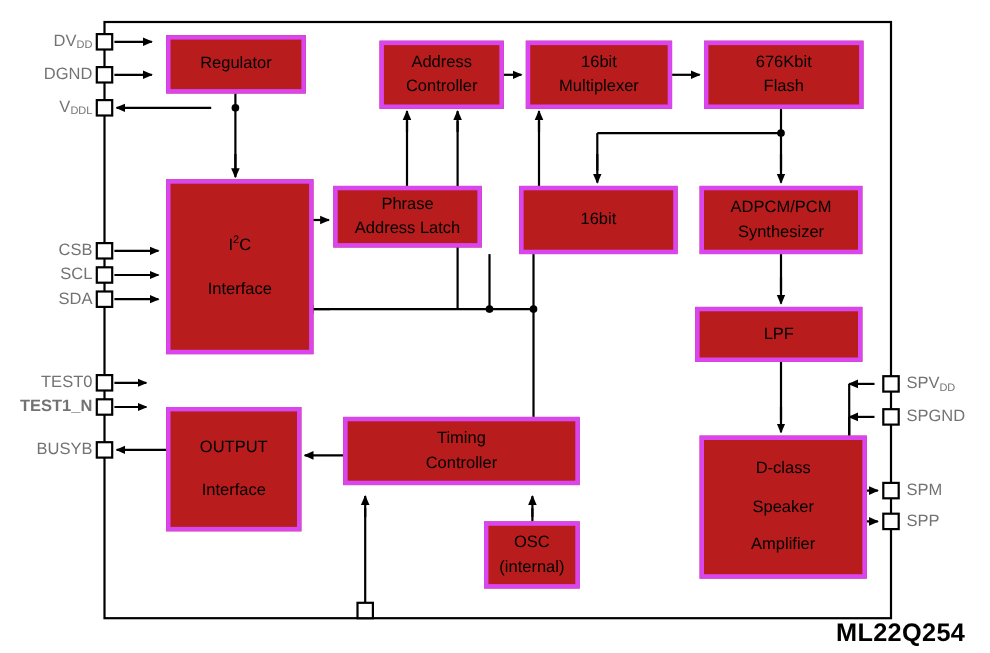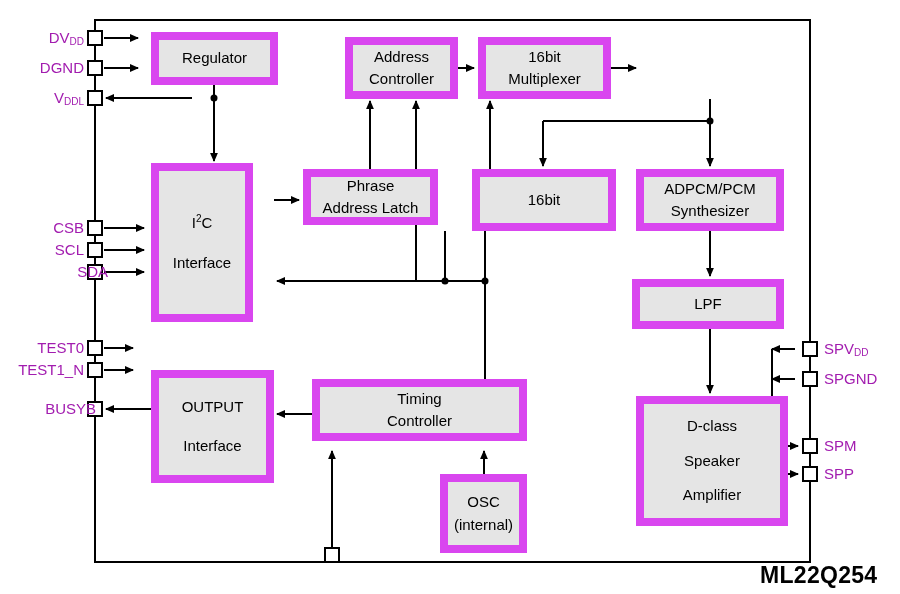--- a/index.html
+++ b/index.html
@@ -1,23 +1,23 @@
 <!DOCTYPE html>
 <html><head>
 <meta charset="utf-8">
 <style>
   html,body{margin:0;padding:0;background:#ffffff;}
   #root{position:relative;width:900px;height:594px;background:#ffffff;
         font-family:"Liberation Sans","DejaVu Sans",sans-serif;overflow:hidden;}
   #svg{position:absolute;left:0;top:0;width:900px;height:594px;}
-  .blk{position:absolute;border:8px solid #d946ef;background:#e5e5e5;box-sizing:border-box;
+  .blk{position:absolute;border:4px solid #d946ef;background:#b91c1c;box-sizing:border-box;
        display:flex;flex-direction:column;align-items:center;justify-content:center;
        color:#000;font-size:15px;line-height:1.5;text-align:center;}
   .blk span{display:block;white-space:nowrap;}
-  .pinlbl{position:absolute;font-size:15px;color:#a21caf;white-space:nowrap;}
+  .pinlbl{position:absolute;font-size:15px;color:#737373;white-space:nowrap;}
   .pinlbl.r{text-align:right;}
   .pinlbl sub{font-size:10px;vertical-align:baseline;position:relative;top:2px;}
   .partno{position:absolute;font-size:23px;font-weight:bold;color:#000;letter-spacing:.3px;}
   sup{font-size:10px;vertical-align:super;}
 </style>
 </head>
 <body>
 
 <div id="root">
 
@@ -128,22 +128,26 @@
   <div class="blk" style="left:345px;top:37px;width:113px;height:62px;">
     <span>Address</span>
     <span>Controller</span>
   </div>
 
   <div class="blk" style="left:478px;top:37px;width:133px;height:62px;">
     <span>16bit</span>
     <span>Multiplexer</span>
   </div>
 
-
-  <div class="blk" style="left:151px;top:163px;width:102px;height:159px;">
+  <div class="blk" style="left:640px;top:37px;width:145px;height:62px;">
+    <span>676Kbit</span>
+    <span>Flash</span>
+  </div>
+
+  <div class="blk" style="left:151px;top:163px;width:134px;height:159px;">
     <span>I<sup>2</sup>C</span>
     <span style="margin-top:18px">Interface</span>
   </div>
 
   <div class="blk" style="left:303px;top:169px;width:135px;height:56px;">
     <span>Phrase</span>
     <span>Address Latch</span>
   </div>
 
   <div class="blk" style="left:472px;top:169px;width:144px;height:62px;">
@@ -168,34 +172,34 @@
     <span>Timing</span>
     <span>Controller</span>
   </div>
 
   <div class="blk" style="left:636px;top:396px;width:152px;height:130px;text-align:right;">
     <span>D-class</span>
     <span style="margin-top:12px">Speaker</span>
     <span style="margin-top:12px">Amplifier</span>
   </div>
 
-  <div class="blk" style="left:440px;top:474px;width:87px;height:79px;">
+  <div class="blk" style="left:440px;top:474px;width:87px;height:61px;">
     <span>OSC</span>
     <span>(internal)</span>
   </div>
 
   <div class="pinlbl r" style="left:0;top:29px;width:84px;"><span>DV</span><sub>DD</sub></div>
   <div class="pinlbl r" style="left:0;top:59px;width:84px;"><span>DGND</span></div>
   <div class="pinlbl r" style="left:0;top:89px;width:84px;"><span>V</span><sub>DDL</sub></div>
   <div class="pinlbl r" style="left:0;top:219px;width:84px;"><span>CSB</span></div>
   <div class="pinlbl r" style="left:0;top:241px;width:84px;"><span>SCL</span></div>
-  <div class="pinlbl r" style="left:0;top:263px;width:84px;padding-left:24px;"><span>SDA</span></div>
+  <div class="pinlbl r" style="left:0;top:263px;width:84px;"><span>SDA</span></div>
   <div class="pinlbl r" style="left:0;top:339px;width:84px;"><span>TEST0</span></div>
-  <div class="pinlbl r" style="left:0;top:361px;width:84px;"><span>TEST1_N</span></div>
-  <div class="pinlbl r" style="left:0;top:400px;width:84px;padding-left:12px;"><span>BUSYB</span></div>
+  <div class="pinlbl r" style="left:0;top:361px;width:84px;font-weight:bold;"><span>TEST1_N</span></div>
+  <div class="pinlbl r" style="left:0;top:400px;width:84px;"><span>BUSYB</span></div>
 
   <div class="pinlbl" style="left:824px;top:340px;"><span>SPV</span><sub>DD</sub></div>
   <div class="pinlbl" style="left:824px;top:370px;"><span>SPGND</span></div>
   <div class="pinlbl" style="left:824px;top:437px;"><span>SPM</span></div>
   <div class="pinlbl" style="left:824px;top:465px;"><span>SPP</span></div>
 
   <div class="pinlbl" style="left:296px;top:562px;margin-top:37px;"><span>RESET_N</span></div>
 
   <div class="partno" style="left:760px;top:562px;">ML22Q254</div>
 

